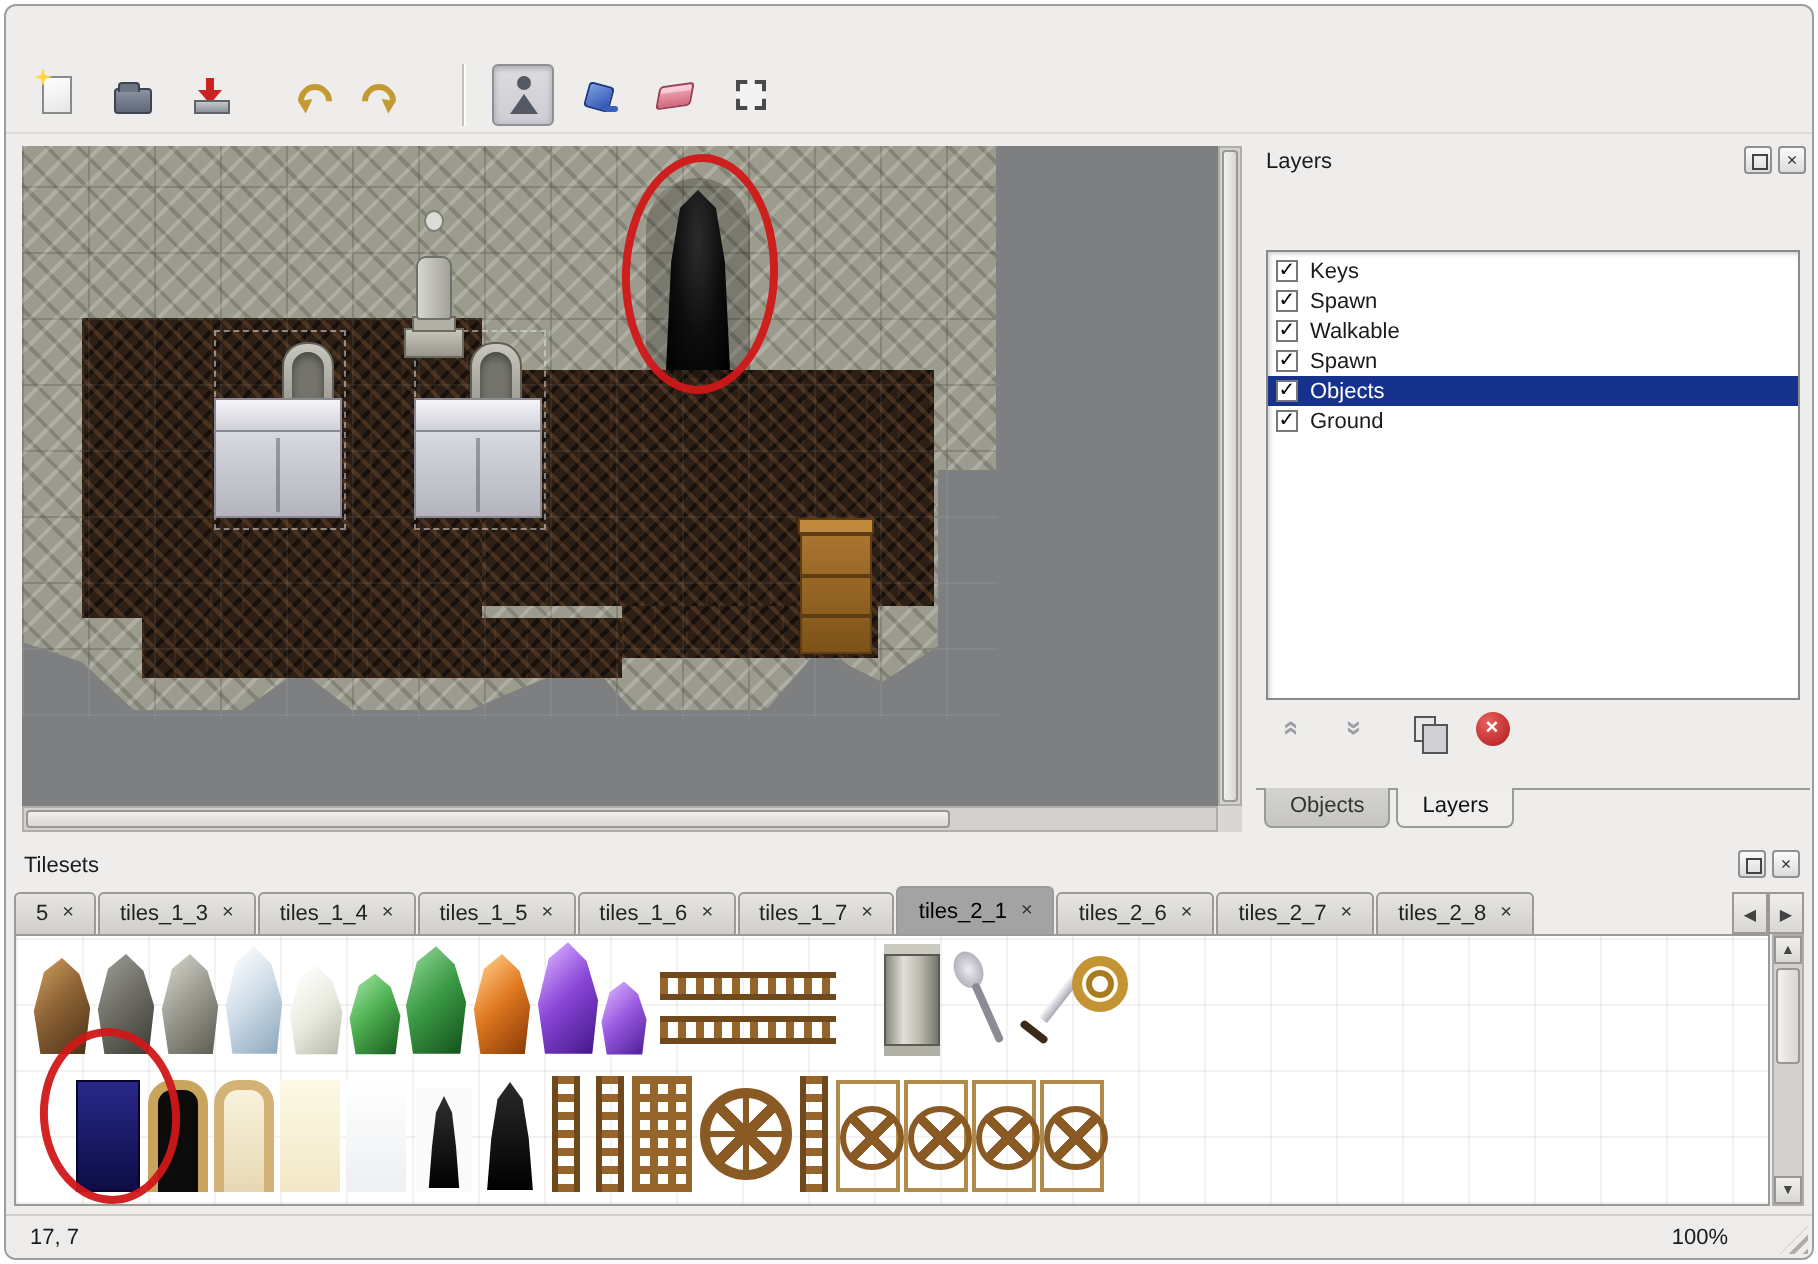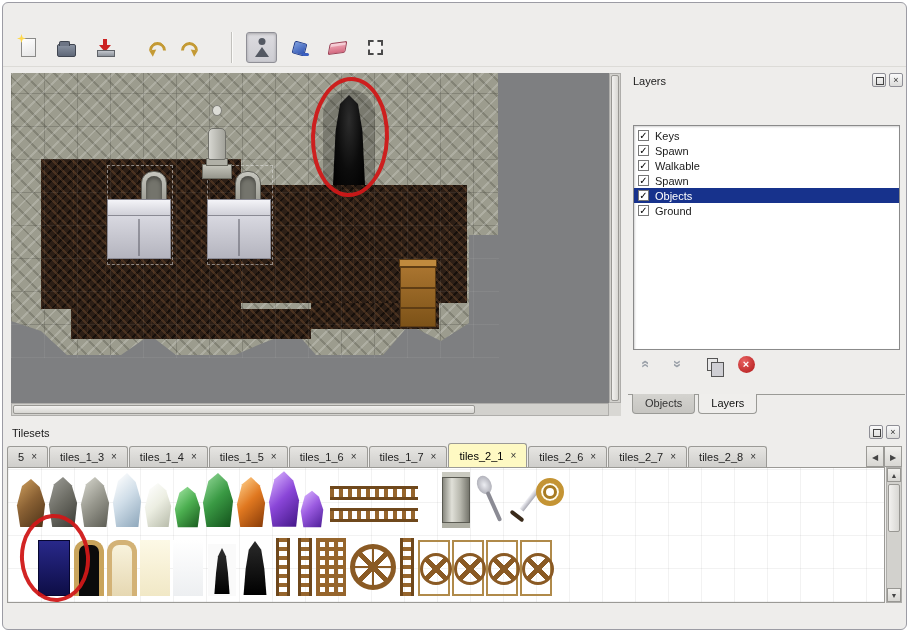--- a/index.html
+++ b/index.html
@@ -115,21 +115,21 @@
 .del-ic{width:17px;height:17px;border-radius:50%;background:radial-gradient(circle at 35% 30%,#e86060,#b01818);color:#fff;font-size:11px;line-height:16px;text-align:center;font-weight:bold}
 .tabline{position:absolute;left:0;right:0;bottom:21px;height:1px;background:#9a9a96}
 .panel-tabs{position:absolute;left:4px;bottom:0;height:22px;display:flex;align-items:flex-start}
 .btab{padding:3px 12px 4px;font-size:11px;border:1px solid #9a9a96;border-top:none;background:linear-gradient(#d4d3cf,#c6c5c1);border-radius:0 0 4px 4px;margin-right:3px;color:#333}
 .btab.active{background:#efeeec;color:#111;position:relative}
 
 
 .tilesets-panel{position:absolute;left:4px;top:420px;right:4px;height:184px}
 .ts-tabs{position:absolute;left:0;top:20px;right:42px;height:24px;display:flex;align-items:flex-end;overflow:hidden}
 .ttab{height:21px;display:flex;align-items:center;padding:0 10px;font-size:11px;background:linear-gradient(#e6e5e2,#cfcecb);border:1px solid #9b9a96;border-bottom:none;border-radius:3px 3px 0 0;margin-right:1px;white-space:nowrap;color:#222}
-.ttab.active{height:24px;background:#fef9c3;color:#000;z-index:2}
+.ttab.active{height:24px;background:#a3a3a3;color:#000;z-index:2}
 .tlabel{pointer-events:none}
 .tclose{margin-left:7px;font-size:10px;color:#333;line-height:10px}
 .ts-scrollbtns{position:absolute;right:0;top:23px;display:flex}
 .sarrow{width:18px;height:21px;border:1px solid #9b9a96;background:linear-gradient(#f0efec,#d8d7d3);font-size:8px;text-align:center;line-height:21px;color:#444}
 .ts-area{position:absolute;left:0;top:44px;right:17px;bottom:4px;background:#fff;border:1px solid #9b9a96;overflow:hidden;background-image:repeating-linear-gradient(0deg,rgba(0,0,0,.05) 0 1px,transparent 1px 33px),repeating-linear-gradient(90deg,rgba(0,0,0,.05) 0 1px,transparent 1px 33px)}
 .ts-vscroll{position:absolute;right:0;top:44px;width:16px;bottom:4px;background:#d2d1cd;border:1px solid #aeadaa}
 .sa{position:absolute;left:0;right:0;height:14px;background:linear-gradient(#f0efec,#d8d7d3);border:1px solid #989793;font-size:7px;text-align:center;line-height:13px;color:#444}
 .sa-up{top:0}
 .sa-down{bottom:0}
 .ts-vhandle{position:absolute;left:1px;right:1px;top:16px;height:48px;background:linear-gradient(90deg,#f2f1ef,#d8d7d3);border:1px solid #989793;border-radius:2px}
@@ -423,14 +423,19 @@
         </div>
       <div class="ann ann-tile"></div>
     </div>
     <div class="ts-vscroll">
       <div class="sa sa-up">▲</div>
       <div class="ts-vhandle"></div>
       <div class="sa sa-down">▼</div>
     </div>
   </div>
 
+  <div class="statusbar">
+    <div class="status-left">17, 7</div>
+    <div class="status-right">100%</div>
+    <div class="resize-grip"></div>
+  </div>
 
 </div>
 
 </body></html>

